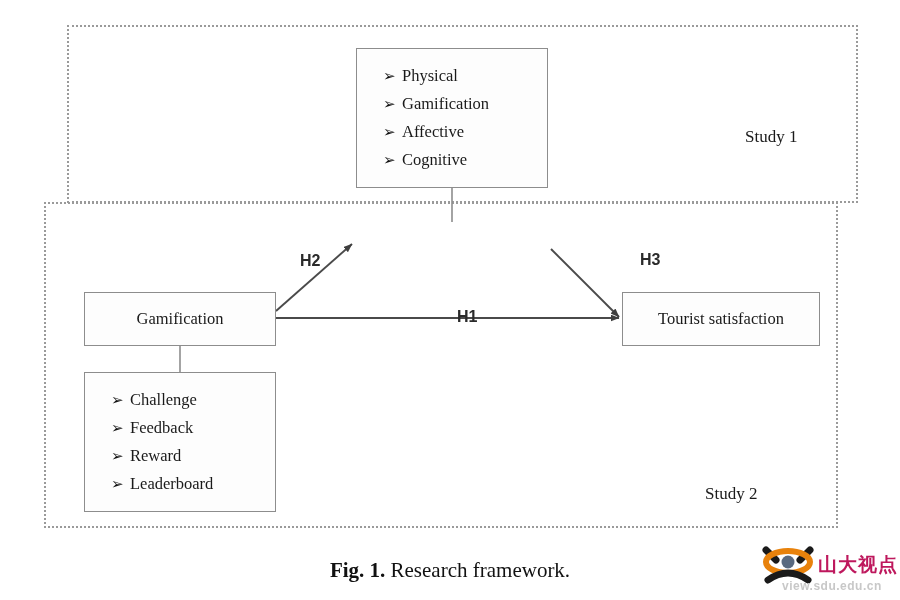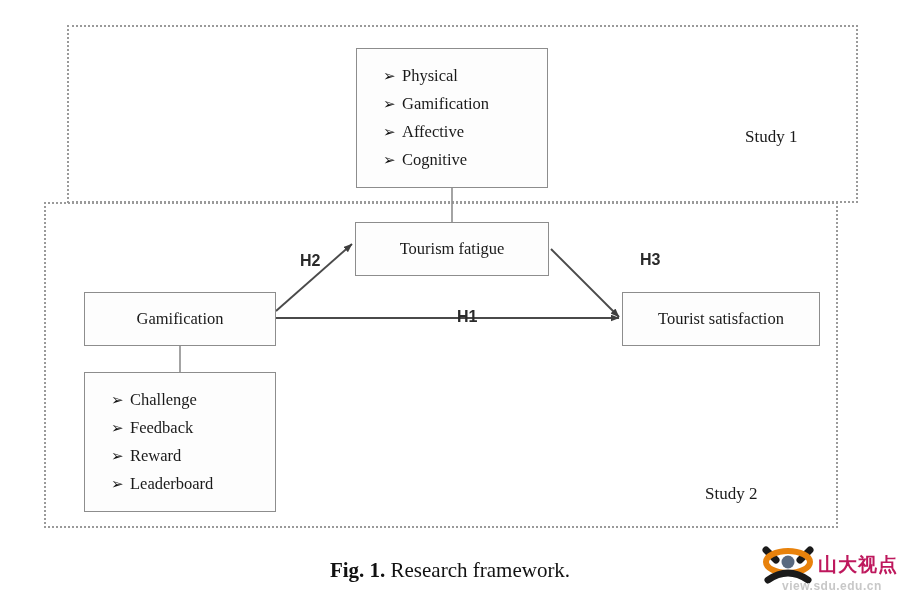--- a/index.html
+++ b/index.html
@@ -229,23 +229,20 @@
         <span class="bullet-arrow">➢</span>
         <span>Affective</span>
       </li>
       <li>
         <span class="bullet-arrow">➢</span>
         <span>Cognitive</span>
       </li>
     </ul>
   </div>
 
-  <div class="node-box" id="construct-fatigue">
-    <div class="node-label">Tourism fatigue</div>
-  </div>
 
   <div class="node-box" id="construct-satisfaction">
     <div class="node-label">Tourist satisfaction</div>
   </div>
 
   <div class="node-box" id="construct-gamification">
     <div class="node-label">Gamification</div>
   </div>
 
   <div class="node-box" id="dimensions-gamification">

